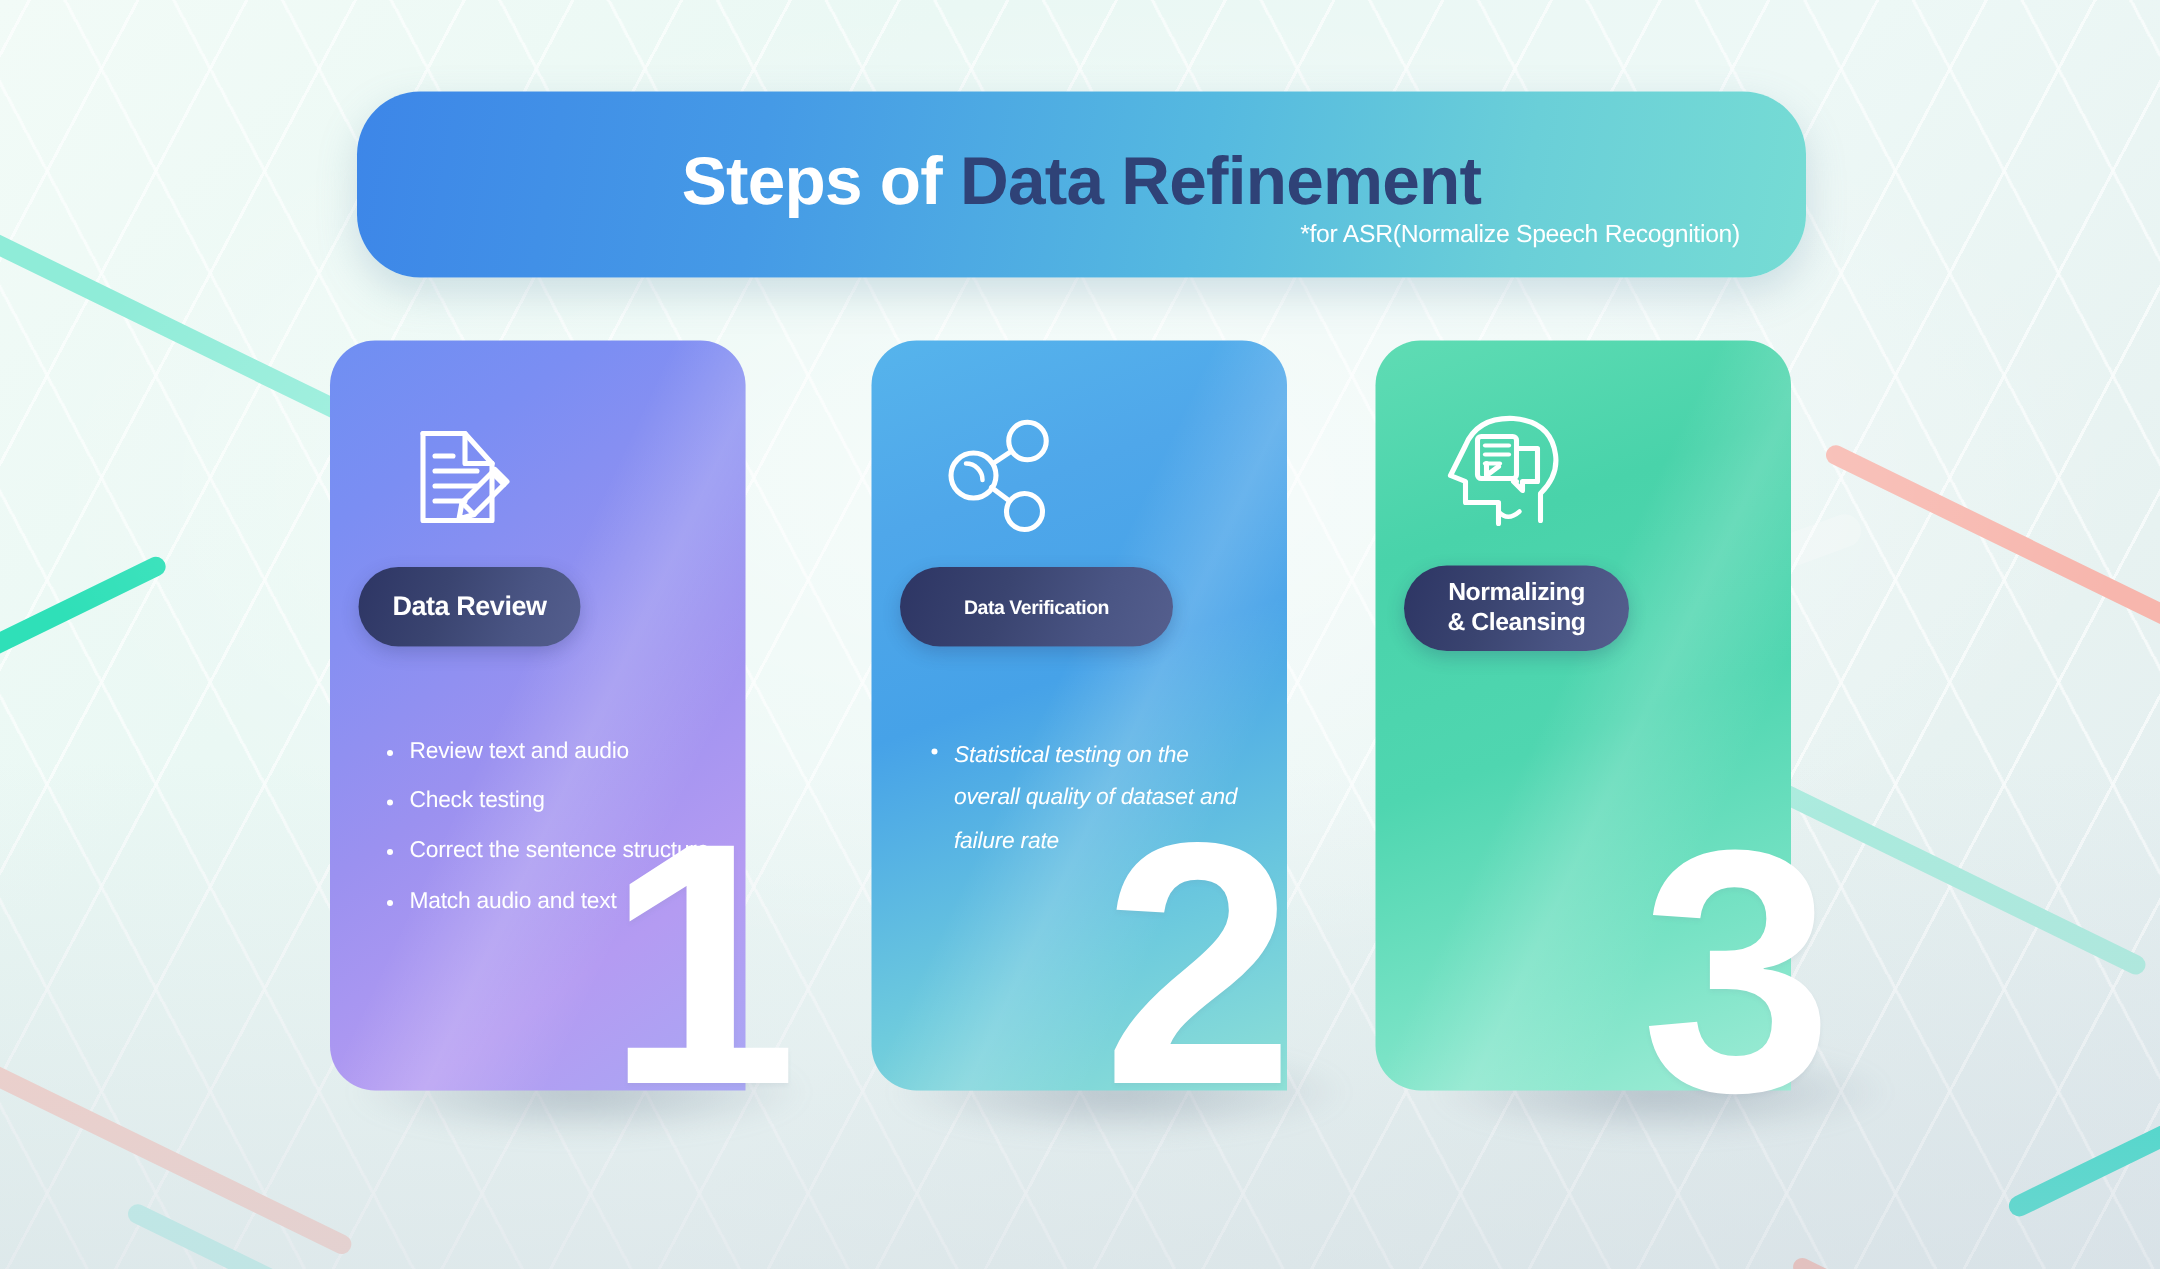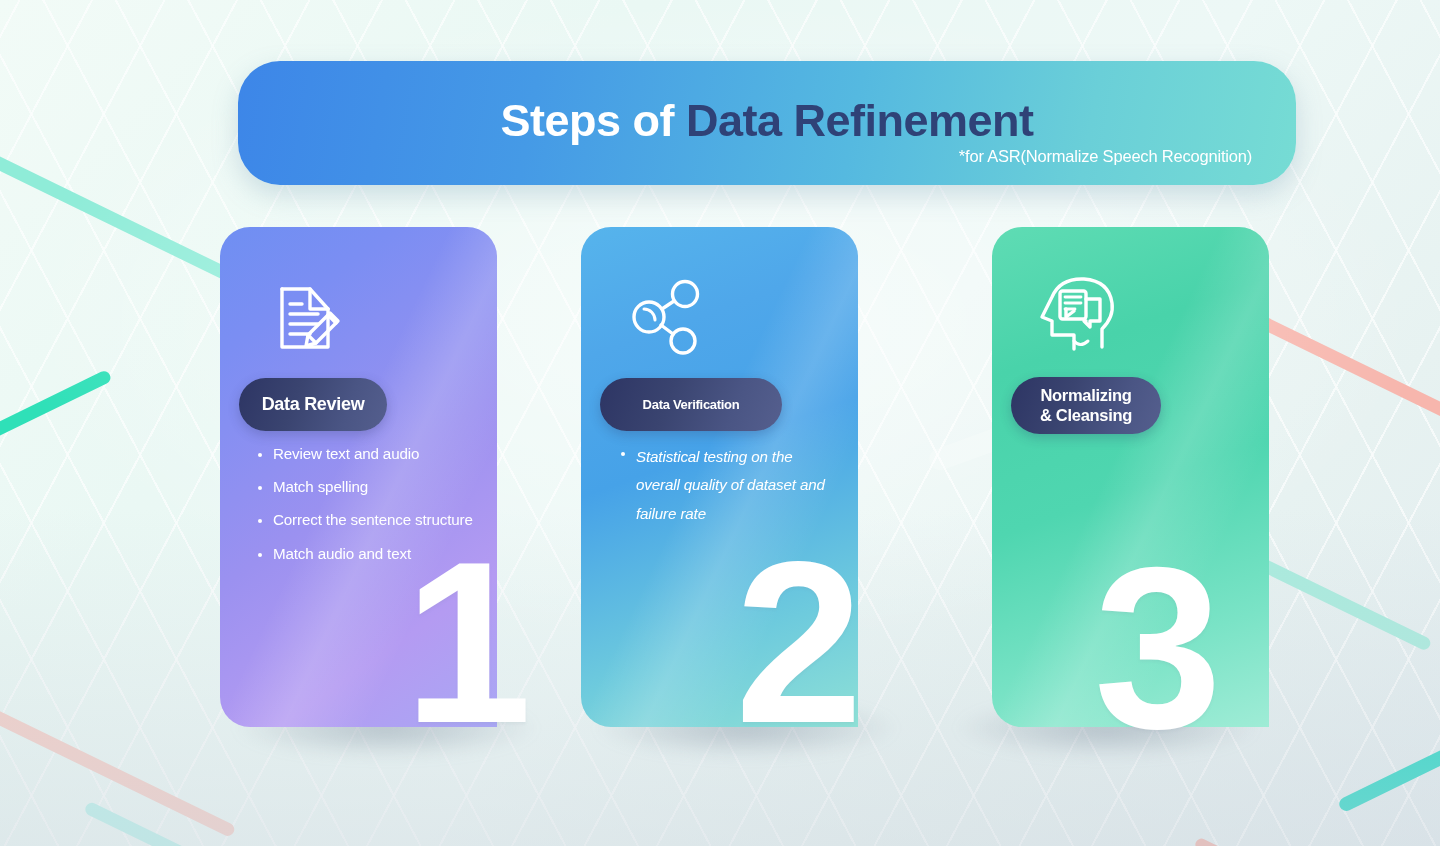--- a/index.html
+++ b/index.html
@@ -44,21 +44,21 @@
     border-radius: 100px;
     transform-origin: left center;
     pointer-events: none;
   }
 
   
   .banner {
     position: absolute;
     left: 238px;
     top: 61px;
-    width: 1058px;
+    width: 966px;
     height: 124px;
     border-radius: 42px;
     background: linear-gradient(100deg, #3d86e8 0%, #459ae6 28%, #55b9e0 58%, #6acfd8 80%, #76dcd4 100%);
     box-shadow: 0 10px 26px rgba(110,150,175,0.28);
   }
   .banner-title {
     position: absolute;
     left: 0; right: 0;
     top: 34px;
     text-align: center;
@@ -96,21 +96,21 @@
     overflow: hidden;
   }
   .card-sheen {
     position: absolute;
     inset: 0;
     background: linear-gradient(115deg, rgba(255,255,255,0) 45%, rgba(255,255,255,0.17) 58%, rgba(255,255,255,0) 74%);
   }
 
   #card-1 { left: 220px; }
   #card-2 { left: 581px; }
-  #card-3 { left: 992px; border-radius: 32px; }
+  #card-3 { left: 917px; border-radius: 32px; }
 
   #card-1 .card-bg { background: linear-gradient(145deg, #6f8ff2 0%, #7b8ef3 18%, #9b91f0 52%, #b49bf2 78%, #a9a7f4 100%); }
   #card-2 .card-bg { background: linear-gradient(160deg, #56b4ec 0%, #4fa7ea 22%, #46a2e8 45%, #6ecbdd 78%, #8ee0d6 100%); }
   #card-3 .card-bg { background: linear-gradient(160deg, #5fdcb4 0%, #49d3aa 25%, #4fd6b0 52%, #7ae3c6 80%, #9fecd6 100%); }
 
   
   .card-shadow {
     position: absolute;
     bottom: 88px;
     height: 60px;
@@ -144,20 +144,21 @@
     box-shadow: 0 4px 12px rgba(40,52,96,0.24);
   }
   .pill-1 { top: 151px; width: 148px; height: 53px; font-size: 18px; }
   .pill-2 { top: 151px; width: 182px; height: 53px; font-size: 13px; }
   .pill-3 { top: 150px; width: 150px; height: 57px; font-size: 16.5px; line-height: 1.18; }
 
   .bullets {
     position: absolute;
     left: 38px;
     width: 222px;
+    margin-top: 47px;
   }
   .bullets.tight { top: 217px; }
   .bullets.loose { top: 216px; left: 40px; width: 218px; font-style: italic; }
 
   .bullet {
     position: relative;
     padding-left: 15px;
     font-size: 15.2px;
     color: #ffffff;
     letter-spacing: -0.15px;
@@ -239,21 +240,21 @@
         <path d="M50 66 L58 74"></path>
       </svg>
     </div>
 
     <div class="pill pill-1">
       <span>Data Review</span>
     </div>
 
     <div class="bullets tight">
       <div class="bullet">Review text and audio</div>
-      <div class="bullet">Match spelling</div>
+      <div class="bullet">Check testing</div>
       <div class="bullet">Correct the sentence structure</div>
       <div class="bullet">Match audio and text</div>
     </div>
   </div>
 
   <div class="card" id="card-2">
     <div class="card-bg">
       <div class="card-sheen"></div>
     </div>
 

